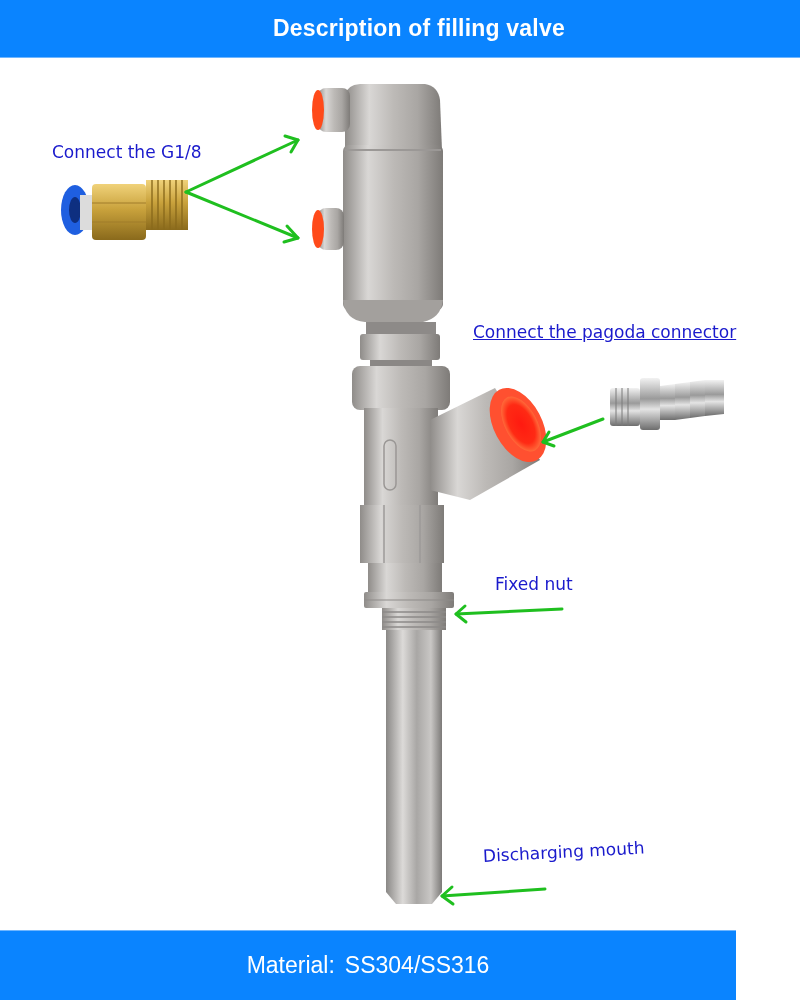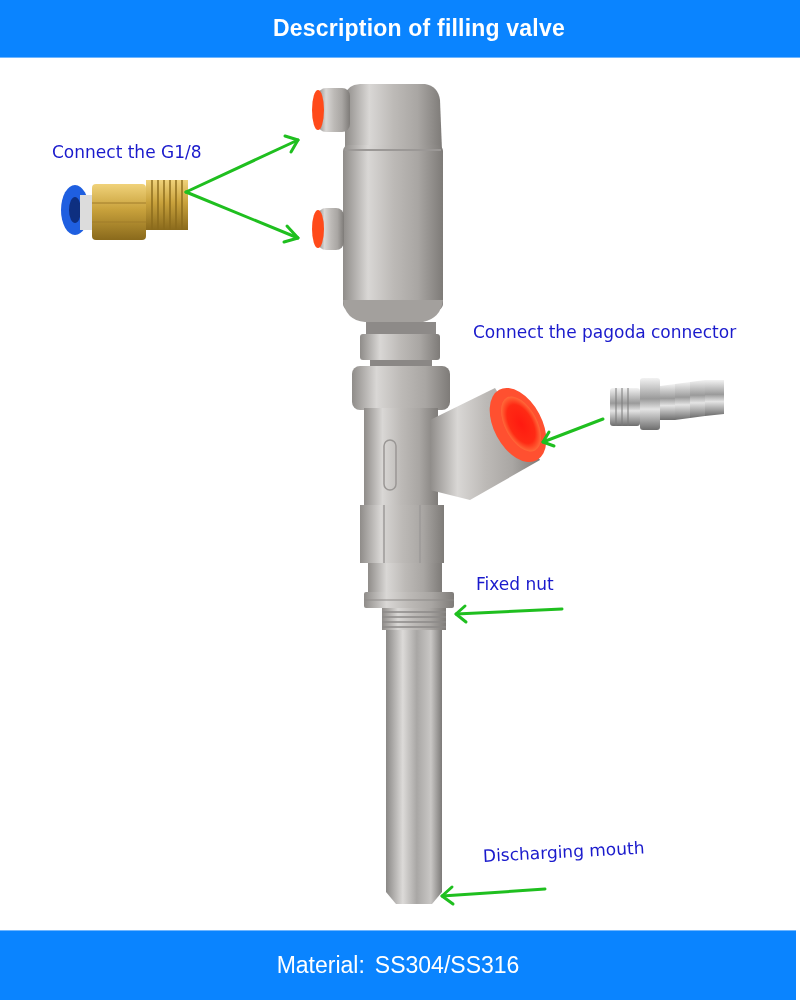--- a/index.html
+++ b/index.html
@@ -11,39 +11,39 @@
     background: #0a84ff; display: flex; align-items: center; justify-content: center;
     border-bottom: 1px solid #6fb6ff;
     padding-left: 38px;
   }
   .header-title {
     color: #ffffff; font-family: "Liberation Sans", sans-serif; font-weight: bold;
     font-size: 23px; letter-spacing: 0.2px;
   }
 
   .footer-bar {
-    position: absolute; left: 0; top: 930px; width: 796px; height: 70px;
+    position: absolute; left: 0; top: 930px; width: 736px; height: 70px;
     background: #0a84ff; display: flex; align-items: center; justify-content: center;
     border-top: 1px solid #6fb6ff;
   }
   .footer-text {
     color: #ffffff; font-family: "Liberation Sans", sans-serif; font-size: 23px;
   }
   .footer-text .gap { display: inline-block; width: 10px; }
 
   .diagram { position: absolute; left: 0; top: 58px; width: 800px; height: 872px; }
 
   .label {
     position: absolute; color: #1a1acc; font-family: "DejaVu Sans", sans-serif;
     font-size: 17px; line-height: 24px; white-space: nowrap;
   }
   .label-air { left: 52px; top: 61px; margin-top: 21px; }
   .label-feed { left: 467px; top: 262px; }
-  .label-feed .line2 { padding-left: 6px; }
-  .label-nut { left: 476px; top: 514px; }
+  .label-feed .line2 { padding-left: 6px; text-decoration: underline; }
+  .label-nut { left: 495px; top: 514px; }
   .label-discharge { left: 483px; top: 786px; transform: rotate(-3deg); transform-origin: left center; }
 
   svg.art { position: absolute; left: 0; top: 0; }
 </style>
 </head>
 <body>
 
 <div class="header-bar">
   <span class="header-title">Description of filling valve</span>
 </div>

